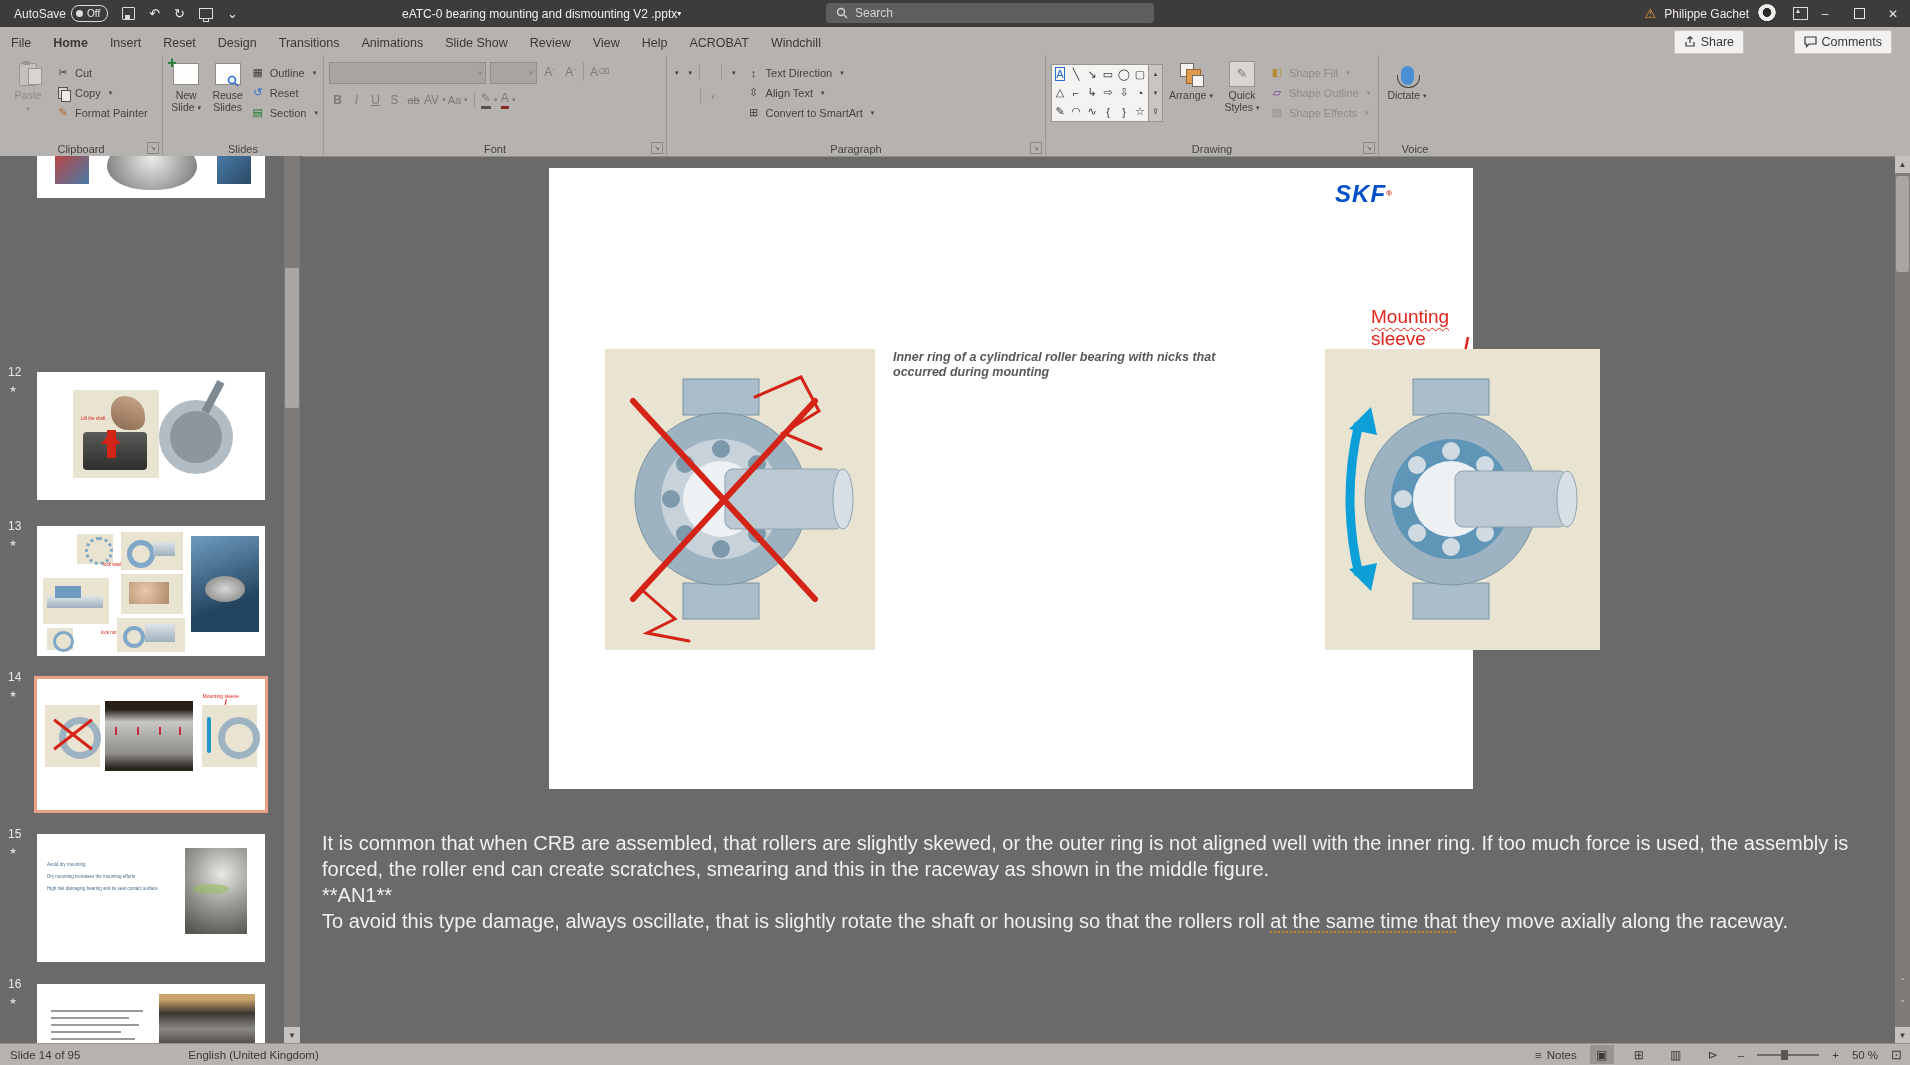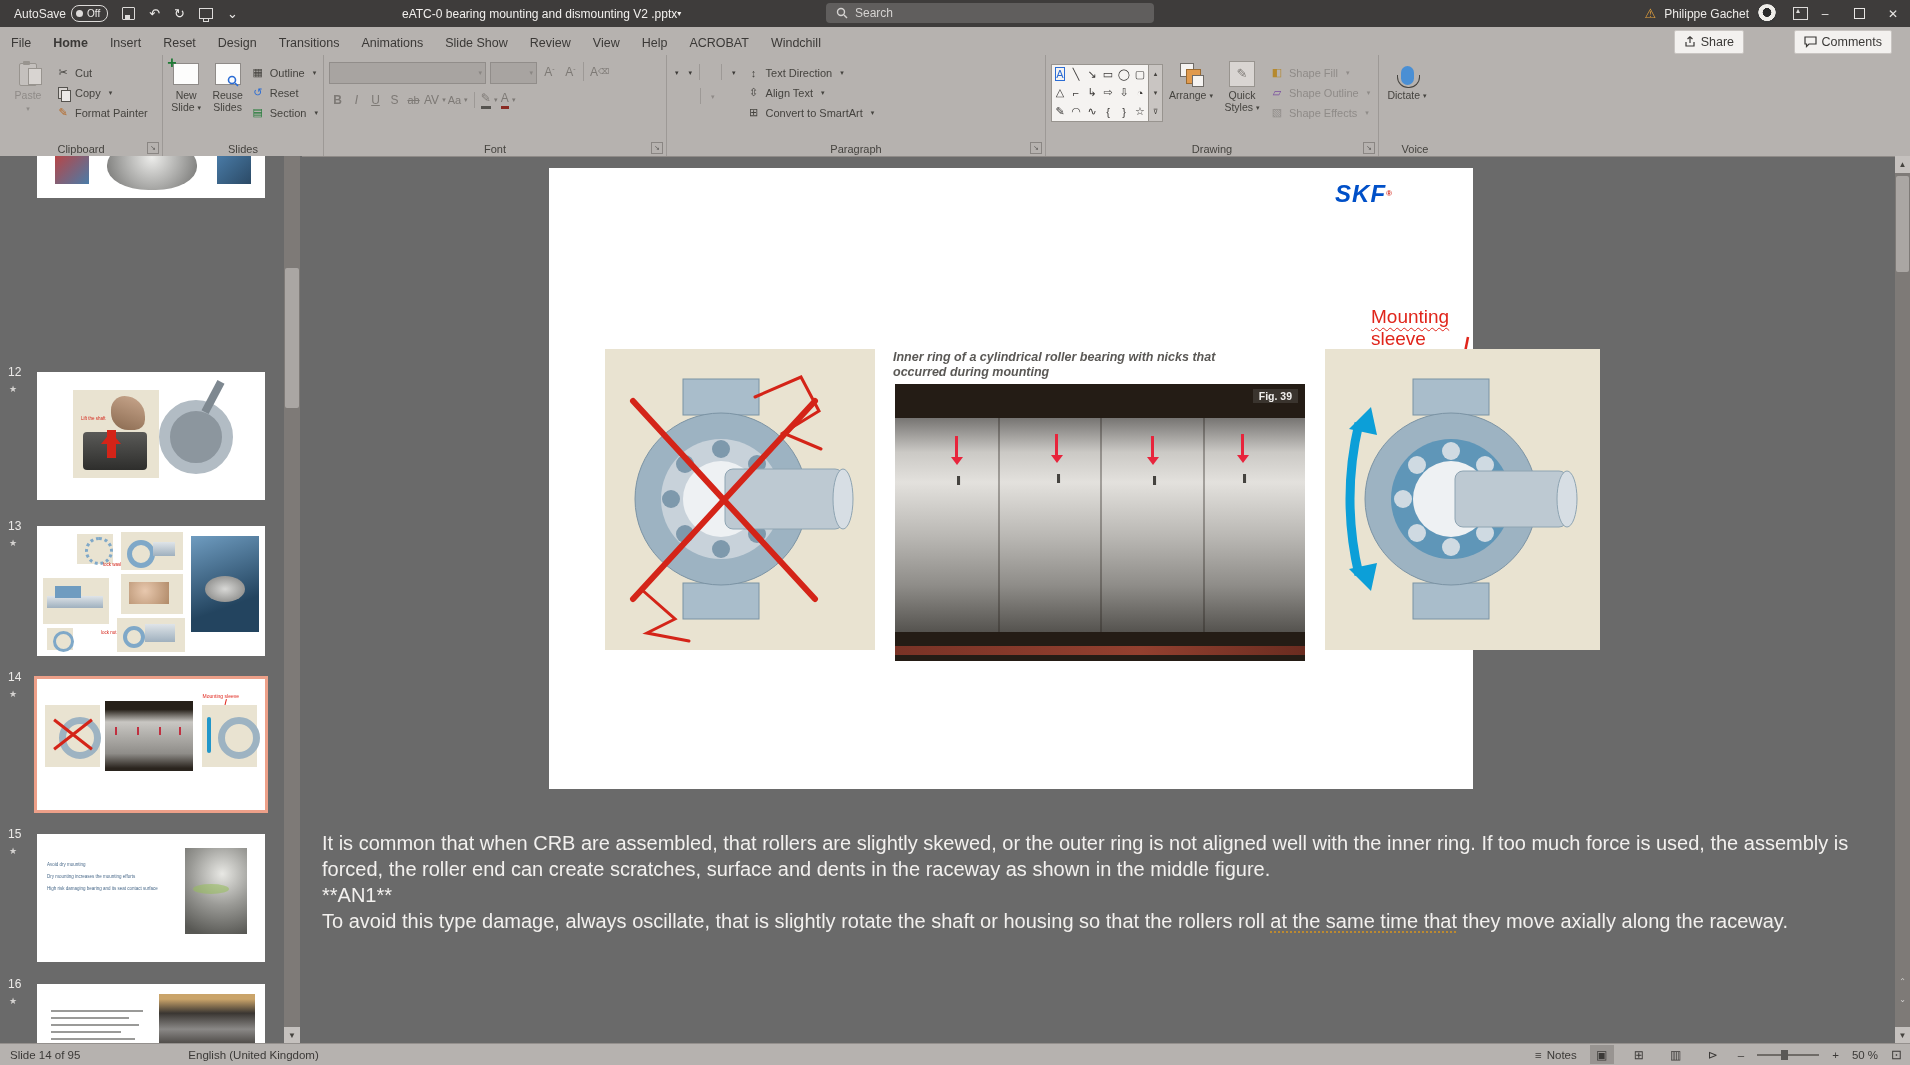--- a/index.html
+++ b/index.html
@@ -545,37 +545,20 @@
         <ellipse cx="238" cy="150" rx="10" ry="30" fill="#d7dee4" stroke="#8ea4b2"></ellipse>
         <g stroke="#d42418" stroke-width="6" fill="none" stroke-linecap="round">
           <line x1="28" y1="52" x2="210" y2="250"></line>
           <line x1="210" y1="52" x2="28" y2="250"></line>
           <polyline points="150,48 196,28 214,62 178,84 216,100" stroke-width="3"></polyline>
           <polyline points="36,240 70,270 42,284 84,292" stroke-width="3"></polyline>
         </g>
       </svg>
     </div>
 
-    <div class="abs" style="left:346px;top:216px;width:410px;height:277px;background:#241c15">
-      <div class="abs photo" style="left:0;top:34px;right:0;height:214px">
-        <div class="ph-seam" style="left:25%"></div>
-        <div class="ph-seam" style="left:50%"></div>
-        <div class="ph-seam" style="left:75%"></div>
-        <div class="nick" style="left:62px;top:58px"></div>
-        <div class="nick" style="left:162px;top:56px"></div>
-        <div class="nick" style="left:258px;top:58px"></div>
-        <div class="nick" style="left:348px;top:56px"></div>
-      </div>
-      <div class="ph-arrow" style="left:60px;top:52px"></div>
-      <div class="ph-arrow" style="left:160px;top:50px"></div>
-      <div class="ph-arrow" style="left:256px;top:52px"></div>
-      <div class="ph-arrow" style="left:346px;top:50px"></div>
-      <div class="abs" style="left:0;right:0;bottom:6px;height:9px;background:linear-gradient(90deg,#7a3326,#93402f 60%,#6a2c20)"></div>
-      <div class="figbadge">Fig. 39</div>
-    </div>
 
     <div class="abs beige" style="left:776px;top:181px;width:275px;height:301px">
       <svg width="275" height="301" viewBox="0 0 275 301">
         <rect x="88" y="30" width="76" height="36" fill="#a9bdcb" stroke="#7b93a4"></rect>
         <rect x="88" y="234" width="76" height="36" fill="#a9bdcb" stroke="#7b93a4"></rect>
         <circle cx="126" cy="150" r="86" fill="#9db3c2" stroke="#7b93a4"></circle>
         <circle cx="126" cy="150" r="60" fill="#5f96b8"></circle>
         <g fill="#cfdae2">
           <circle cx="126" cy="102" r="9"></circle>
             <circle cx="160" cy="116" r="9"></circle>
@@ -590,21 +573,21 @@
         <rect x="130" y="122" width="112" height="56" rx="8" fill="#bdc9d2" stroke="#8ea4b2"></rect>
         <ellipse cx="242" cy="150" rx="10" ry="28" fill="#d7dee4" stroke="#8ea4b2"></ellipse>
         <path d="M34,74 Q16,150 34,226" fill="none" stroke="#0c9fd8" stroke-width="9"></path>
         <polygon points="24,80 46,58 52,86" fill="#0c9fd8"></polygon>
         <polygon points="24,220 52,214 46,242" fill="#0c9fd8"></polygon>
       </svg>
     </div>
   </div>
 
   <div class="notes">
-    <div>It is common that when CRB are assembled, that rollers are slightly skewed, or the outer ring is not aligned well with the inner ring. If too much force is used, the assembly is forced, the roller end can create scratches, surface and dents in the raceway as shown in the middle figure.</div>
+    <div>It is common that when CRB are assembled, that rollers are slightly skewed, or the outer ring is not aligned well with the inner ring. If too much force is used, the assembly is forced, the roller end can create scratches, smearing and this in the raceway as shown in the middle figure.</div>
     <div>**AN1**</div>
     <div><span>To avoid this type damage, always oscillate, that is slightly rotate the shaft or housing so that the rollers roll </span><span class="sugg">at the same time that</span><span> they move axially along the raceway.</span></div>
   </div>
 
   <div class="rscroll">
     <div class="scrollbtn" style="top:0;width:15px">
         <span>▲</span>
       </div>
     <div class="pthumb" style="top:20px;height:96px;width:13px"></div>
     <div class="scrollbtn" style="bottom:54px;width:15px;background:none;color:#d5d3d1">

